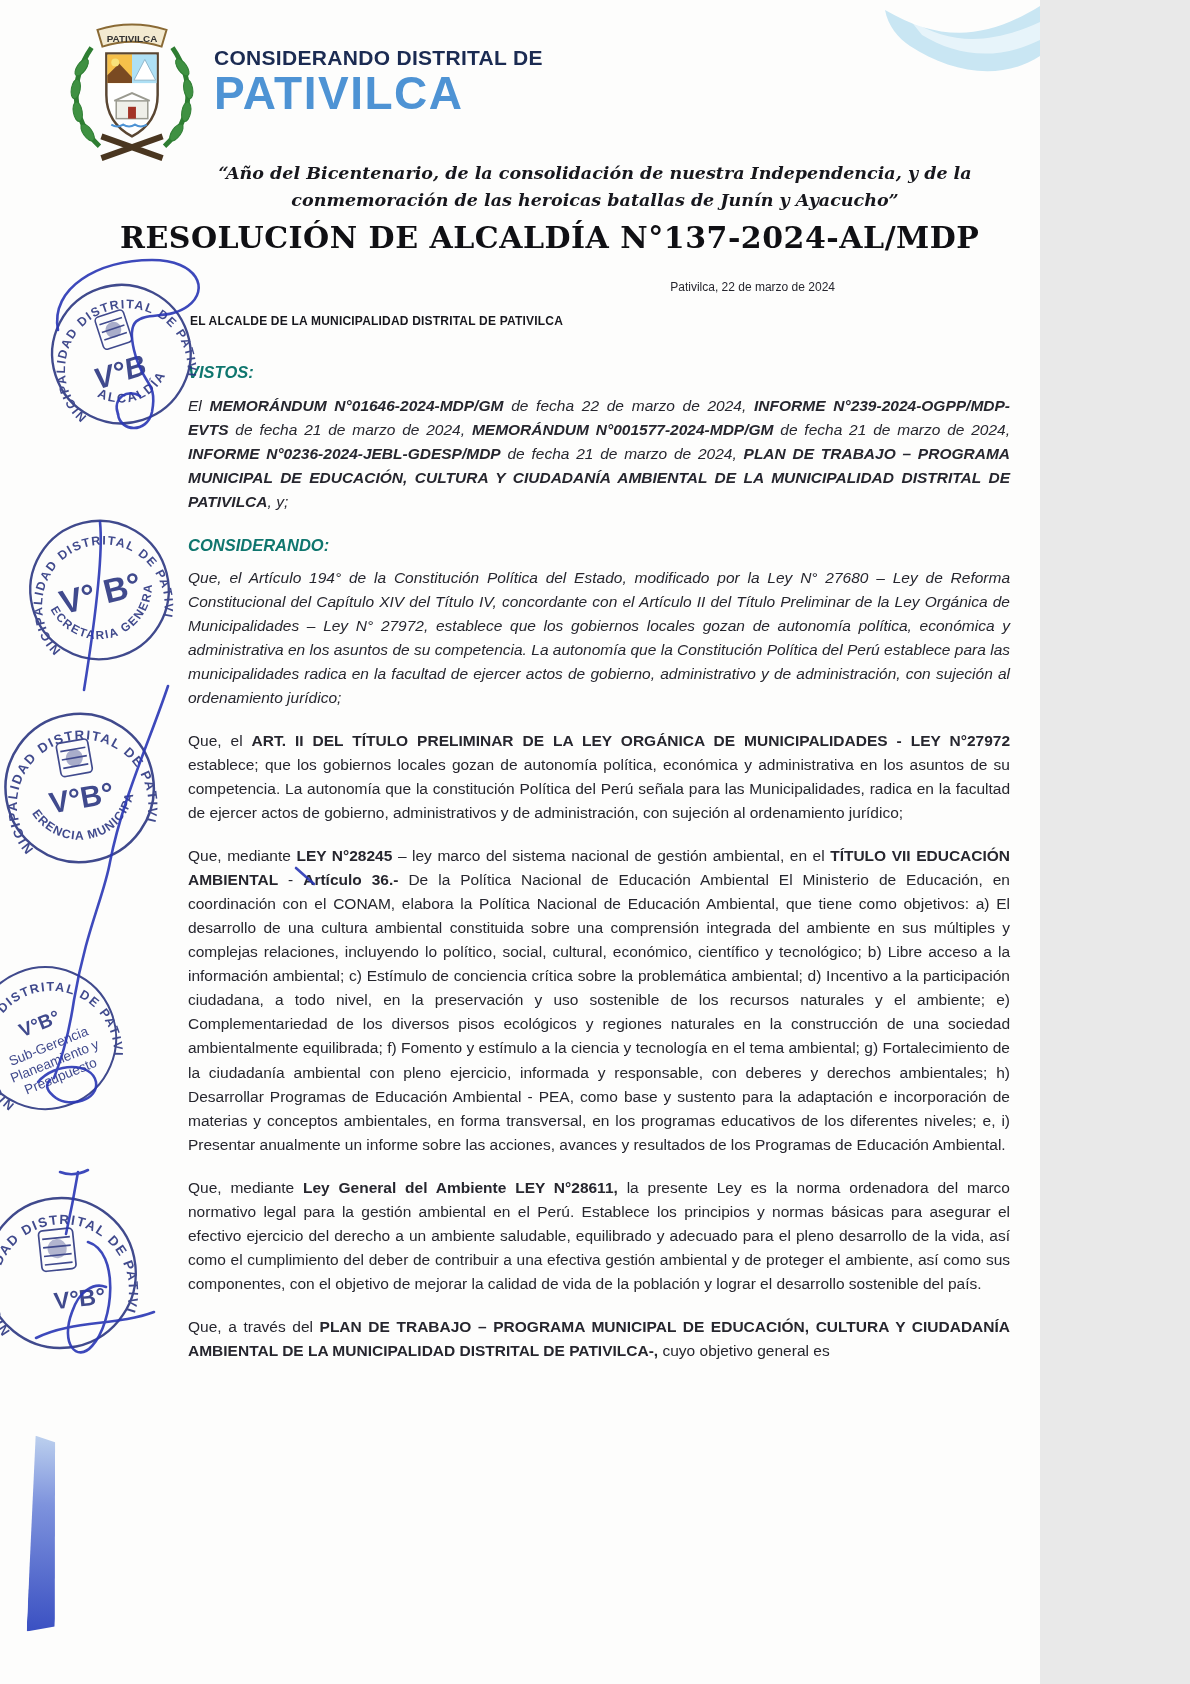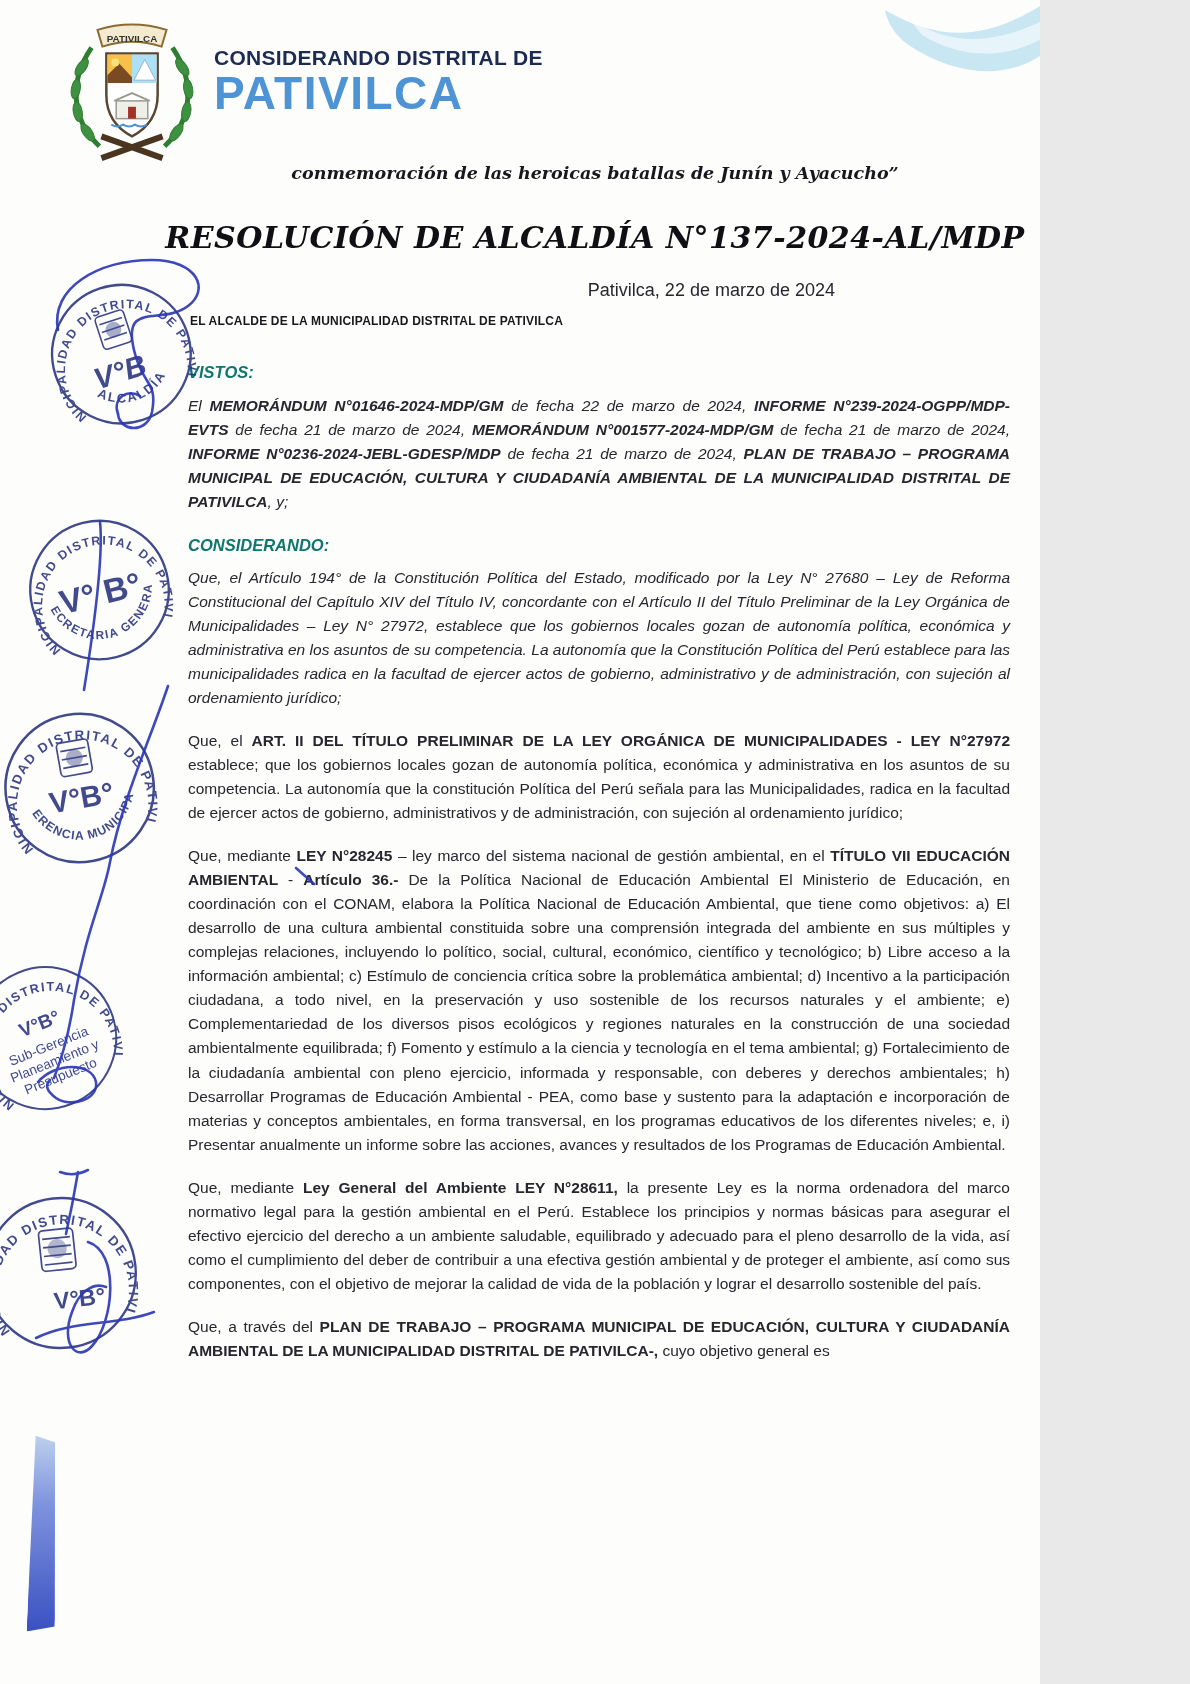--- a/index.html
+++ b/index.html
@@ -7,24 +7,24 @@
   .page{position:relative;width:1040px;height:1684px;background:#fdfdfc;overflow:hidden;}
 
   
   .logo{position:absolute;left:58px;top:18px;width:148px;height:148px;}
   .brand{position:absolute;left:214px;top:46px;}
   .brand .prefix{font-size:21px;font-weight:bold;color:#1b2b52;letter-spacing:.3px;}
   .brand .name{font-size:46px;font-weight:bold;color:#4e93d4;letter-spacing:1.5px;line-height:1.02;}
   .quote{position:absolute;left:170px;top:160px;width:850px;text-align:center;
          font-family:"DejaVu Serif",serif;font-weight:bold;font-style:italic;
          font-size:17.5px;color:#17171d;line-height:1.55;}
-  .restitle{position:absolute;left:120px;top:220px;width:950px;text-align:center;
-            font-family:"DejaVu Serif",serif;font-weight:bold;font-style:italic;
+  .restitle{position:absolute;left:120px;top:220px;width:950px;text-align:left;
+            font-family:"DejaVu Serif",serif;font-weight:bold;
             font-size:30px;color:#101014;letter-spacing:.5px;}
-  .dateline{position:absolute;top:280px;right:205px;font-size:18px;color:#26262e;}
+  .dateline{position:absolute;top:280px;right:205px;font-size:12px;color:#26262e;}
   .addressee{position:absolute;left:190px;top:314px;font-size:12px;font-weight:bold;color:#17171d;letter-spacing:.2px;}
 
   
   .content{position:absolute;left:188px;top:360px;width:822px;color:#26262e;
            font-size:15.5px;line-height:1.55;z-index:1;}
   .label{font-weight:bold;font-size:16.5px;margin:0 0 8px;color:#0f766e;}
   .para{margin:0 0 19px;text-align:justify;}
   .italic{font-style:italic;}
   .seg-b{font-weight:bold;}
   .mt{margin-top:6px;}
@@ -83,20 +83,21 @@
     </g>
     <path d="M44 120 L106 142 M106 120 L44 142" stroke="#4a3620" stroke-width="6"></path>
   </svg>
 
   <div class="brand">
     <div class="prefix">CONSIDERANDO DISTRITAL DE</div>
     <div class="name">PATIVILCA</div>
   </div>
 
   <div class="quote">
+    <div>“Año del Bicentenario, de la consolidación de nuestra Independencia, y de la</div>
     <div>conmemoración de las heroicas batallas de Junín y Ayacucho”</div>
   </div>
 
   <div class="restitle">RESOLUCIÓN DE ALCALDÍA N°137-2024-AL/MDP</div>
 
   <div class="dateline">Pativilca, 22 de marzo de 2024</div>
   <div class="addressee">EL ALCALDE DE LA MUNICIPALIDAD DISTRITAL DE PATIVILCA</div>
 
   <div class="content">
     <p class="label italic">VISTOS:</p>

